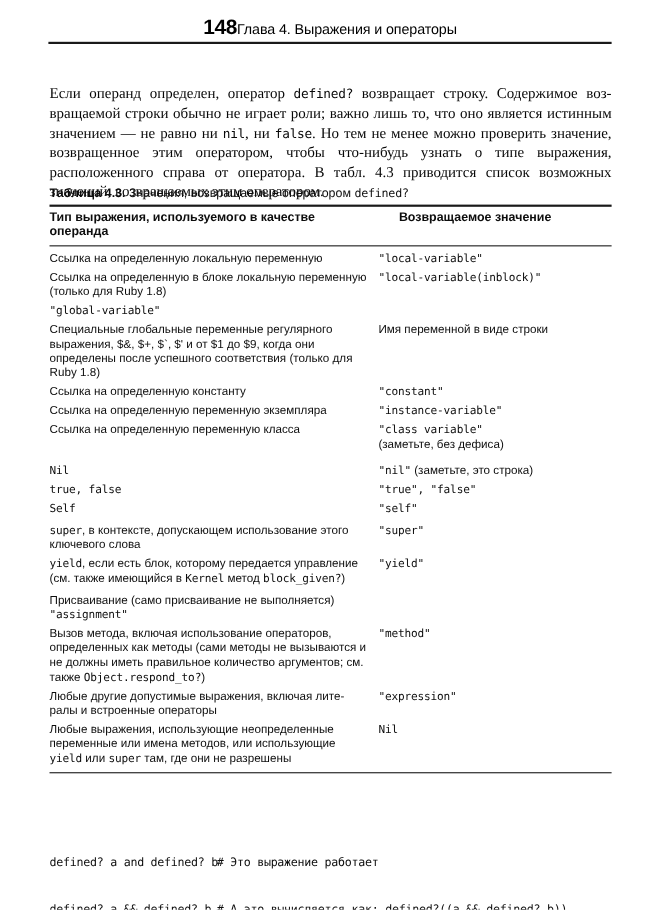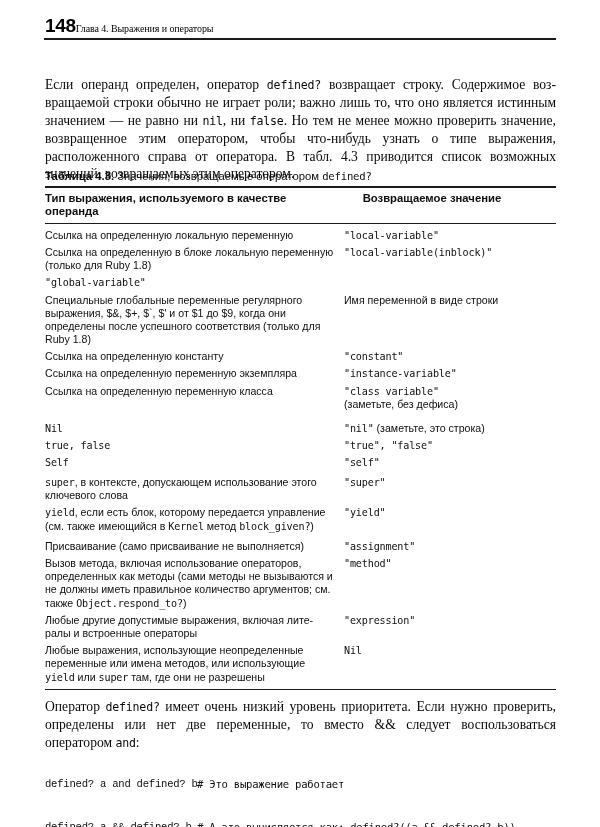--- a/index.html
+++ b/index.html
@@ -25,31 +25,32 @@
 
   
   .runhead {
     position: absolute;
     left: 45px;
     top: 16px;
     width: 510px;
     height: 22px;
     display: flex;
     align-items: baseline;
+    justify-content: center;
   }
   .folio {
     font-family: "Liberation Sans", sans-serif;
     font-weight: bold;
     font-size: 19px;
     letter-spacing: -0.3px;
     line-height: 20px;
   }
   .chaptitle {
-    font-family: Liberation Serif, serif;
-    font-size: 10px;
+    font-family: Liberation Sans, sans-serif;
+    font-size: 13px;
     line-height: 20px;
     letter-spacing: -0.1px;
   }
   .runrule {
     position: absolute;
     left: 44px;
     top: 38px;
     width: 512px;
     height: 2px;
     background: #1a1a1a;
@@ -151,21 +152,21 @@
     top: 748px;
     width: 511px;
     font-family: "DejaVu Sans Mono", monospace;
     font-size: 10.6px;
     line-height: 14.4px;
     letter-spacing: -0.25px;
     color: #0d0d0d;
     white-space: pre;
   }
   .codeline { display: flex; }
-  .codeline .ccode { width: 152px; flex: 0 0 152px; font-family: Liberation Mono, monospace; }
+  .codeline .ccode { width: 152px; flex: 0 0 152px; }
   .codeline .ccomment { flex: 1 1 auto; }
 </style>
 </head>
 <body>
 
 <div class="page">
 
   <div class="runhead">
     <span class="folio">148</span>
     <span class="chaptitle">Глава 4. Выражения и операторы</span>
@@ -240,21 +241,21 @@
       <div class="trow tall" style="padding-top:5px;">
         <div class="c1"><span class="mono">super</span><span>, в контексте, допускающем использование этого ключевого слова</span></div>
         <div class="c2"><span class="mono">"super"</span></div>
       </div>
 
       <div class="trow tall">
         <div class="c1"><span class="mono">yield</span><span>, если есть блок, которому передается управле­ние (см. также имеющийся в </span><span class="mono">Kernel</span><span> метод </span><span class="mono">block_given?</span><span>)</span></div>
         <div class="c2"><span class="mono">"yield"</span></div>
       </div>
 
-      <div class="trow" style="padding-top:5px;">
+      <div class="trow" style="padding-top:5px;flex-direction:column;">
         <div class="c1">Присваивание (само присваивание не выполняется)</div>
         <div class="c2"><span class="mono">"assignment"</span></div>
       </div>
 
       <div class="trow tall">
         <div class="c1"><span>Вызов метода, включая использование операторов, определенных как методы (сами методы не вызы­ваются и не должны иметь правильное количество аргументов; см. также </span><span class="mono">Object.respond_to?</span><span>)</span></div>
         <div class="c2"><span class="mono">"method"</span></div>
       </div>
 
       <div class="trow tall">
@@ -265,21 +266,20 @@
       <div class="trow tall">
         <div class="c1"><span>Любые выражения, использующие неопределенные переменные или имена методов, или использующие </span><span class="mono">yield</span><span> или </span><span class="mono">super</span><span> там, где они не разрешены</span></div>
         <div class="c2"><span class="mono">Nil</span></div>
       </div>
 
     </div>
 
     <div class="rule-bottom"></div>
   </div>
 
-  <p class="para" id="para-outro"><span>Оператор </span><span class="mono">defined?</span><span> имеет очень низкий уровень приоритета. Если нужно прове­рить, определены или нет две переменные, то вместо &amp;&amp; следует воспользоваться оператором </span><span class="mono">and</span><span>:</span></p>
 
   <div class="codeblock">
     <div class="codeline">
       <span class="ccode">defined? a and defined? b</span>
       <span class="ccomment"># Это выражение работает</span>
     </div>
     <div class="codeline">
       <span class="ccode">defined? a &amp;&amp; defined? b</span>
       <span class="ccomment"># А это вычисляется как: defined?((a &amp;&amp; defined? b))</span>
     </div>

